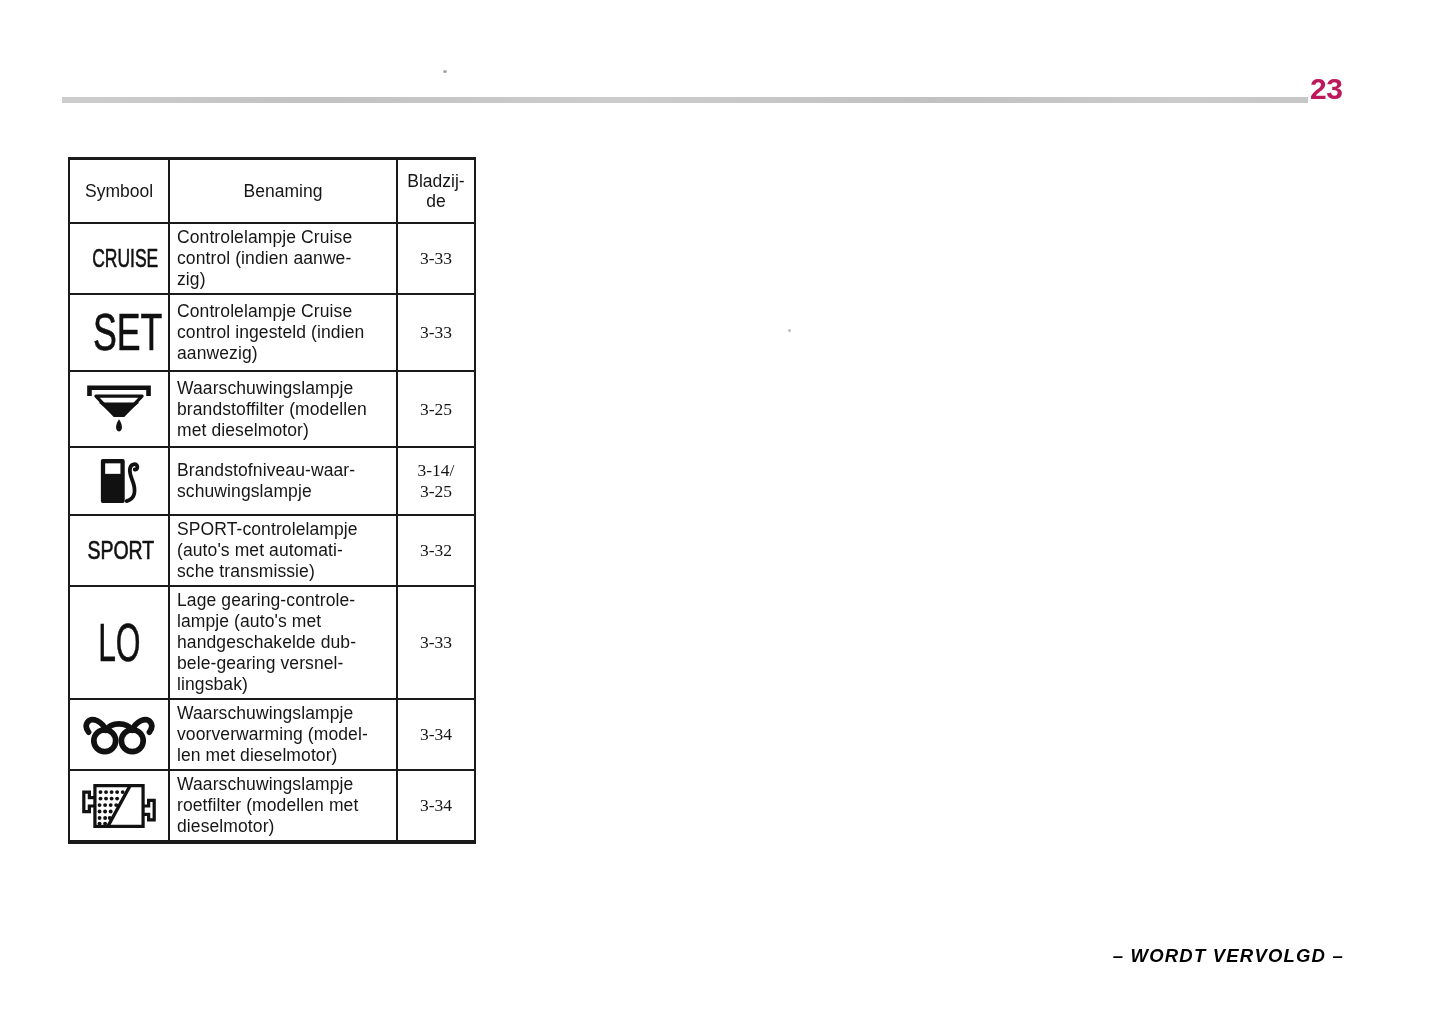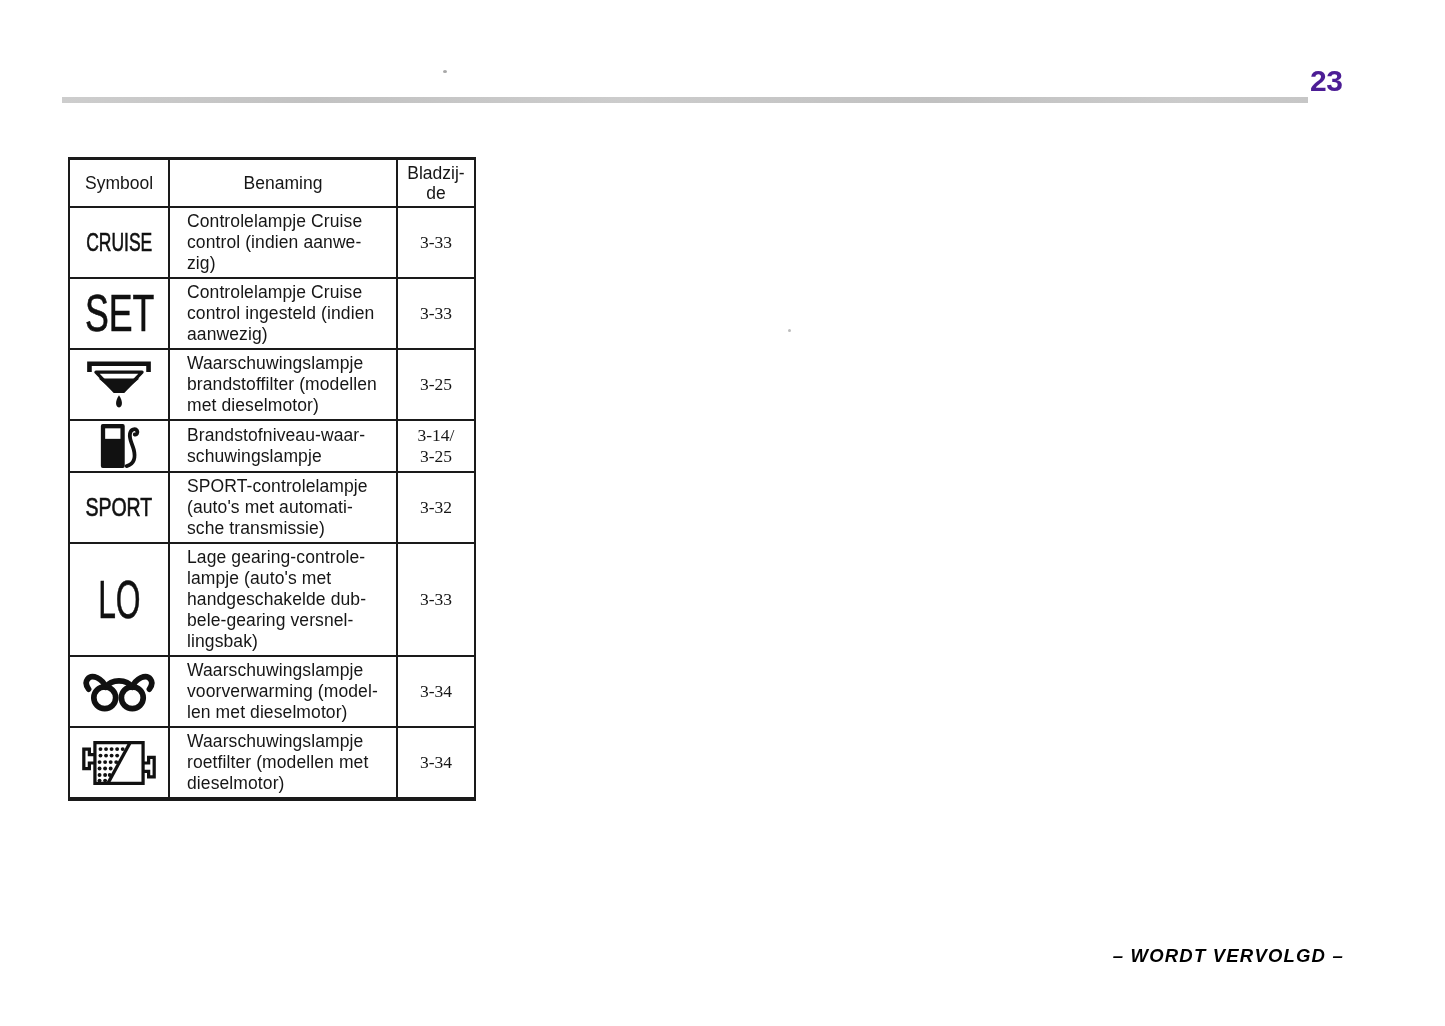--- a/index.html
+++ b/index.html
@@ -6,42 +6,42 @@
   .page {
     position:relative; width:1445px; height:1026px; background:#ffffff;
     font-family:"Liberation Sans", sans-serif; color:#161616; overflow:hidden;
   }
   
   .top-rule {
     position:absolute; left:62px; top:97px; width:1246px; height:6px;
     background:linear-gradient(90deg,#cdcdcd,#c2c2c2 20%,#cccccc 45%,#c1c1c1 70%,#cbcbcb 90%,#c6c6c6);
   }
   .page-number {
-    position:absolute; left:1310px; top:64px; font-size:30px; font-weight:700;
-    letter-spacing:-0.5px; color:#4c1d95;
+    position:absolute; left:1310px; top:72px; font-size:30px; font-weight:700;
+    letter-spacing:-0.5px; color:#be185d;
   }
   .speck { position:absolute; background:#a8a8a8; border-radius:50%; }
   .speck.s1 { left:443px; top:70px; width:4px; height:3px; }
   .speck.s2 { left:788px; top:329px; width:3px; height:3px; background:#bdbdbd; }
 
   
   .table-wrap { position:absolute; left:68px; top:157px; }
   table.symtable { border-collapse:collapse; table-layout:fixed; width:406px; }
   col.c-sym { width:100px; } col.c-name { width:228px; } col.c-page { width:78px; }
   .symtable th, .symtable td {
-    border:2px solid #1a1a1a; padding:0; vertical-align:middle;
+    border:2px solid #1a1a1a; padding:8px; vertical-align:middle;
   }
   .symtable thead th {
     border-top:3px solid #1a1a1a; height:46px; font-weight:400;
     font-size:17.5px; line-height:20px; text-align:center; white-space:pre-line;
   }
   .symtable tr.last td { border-bottom:4px solid #1a1a1a; }
   td.cell-name {
     font-size:17.5px; line-height:21px; text-align:left;
-    padding:3px 3px 3px 17px; white-space:pre-line; letter-spacing:0.1px;
+    padding:3px 3px 3px 7px; white-space:pre-line; letter-spacing:0.1px;
   }
   td.cell-page {
     font-size:17.5px; line-height:21px; text-align:center; white-space:pre-line;font-family:Liberation Serif, serif;
   }
   td.cell-sym { text-align:center; }
   tr.h46{height:46px} tr.h68{height:68px} tr.h67{height:67px} tr.h61{height:45px}
   tr.h105{height:105px} tr.h66{height:66px}
 
   
   .sym-text {

